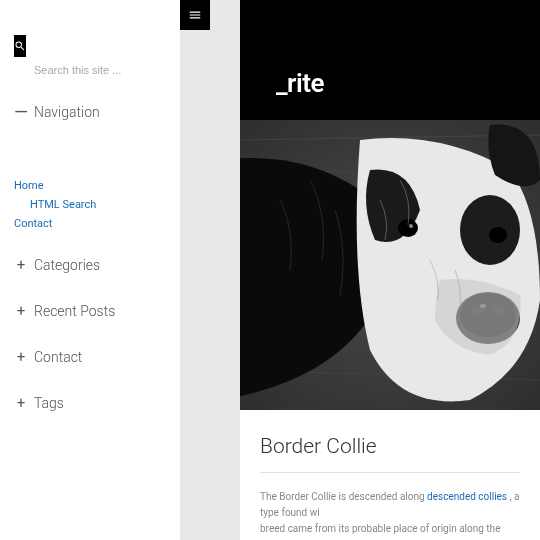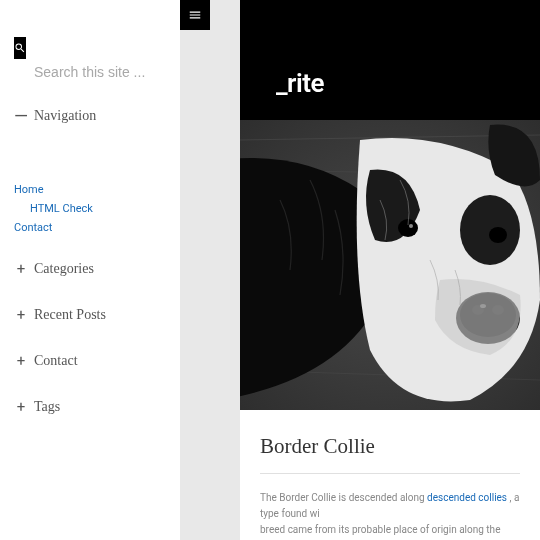--- a/index.html
+++ b/index.html
@@ -32,21 +32,21 @@
   display: flex;
   align-items: center;
   justify-content: center;
   cursor: pointer;
 }
 .search-btn svg { width: 12px; height: 12px; fill: #fff; }
 .search-input {
   flex: 1;
   border: none;
   background: transparent;
-  font-size: 14px;
+  font-size: 11px;
   color: #999;
   padding: 4px 8px;
   outline: none;
   margin-top: 48px;
 }
 .search-input::placeholder { color: #a8a8a8; }
 .section {
   margin-bottom: 18px;
 }
 .section-header {
@@ -61,21 +61,20 @@
   margin-right: 6px;
   color: #555;
   display: flex;
   align-items: center;
   justify-content: center;
 }
 .section-header .title {
   font-size: 14px;
   font-weight: 300;
   color: #555;
-  font-family: Liberation Serif, serif;
 }
 .nav-links {
   padding: 4px 0 0 0;
   margin-top: 46px;
 }
 .nav-links a {
   display: block;
   font-size: 11px;
   color: #1a6bb8;
   text-decoration: none;
@@ -143,21 +142,20 @@
   display: block;
 }
 .article {
   padding: 24px 20px 0 20px;
 }
 .article-title {
   font-size: 21px;
   font-weight: 300;
   color: #333;
   margin-bottom: 14px;
-  font-family: Liberation Serif, serif;
 }
 .divider {
   border: none;
   border-top: 1px solid #e0e0e0;
   margin-bottom: 16px;
 }
 .article-body {
   font-size: 10px;
   line-height: 1.6;
   color: #888;
@@ -183,21 +181,21 @@
 
   <div class="section">
     <div class="section-header">
       <span class="toggle-icon">
           <span class="minus">—</span>
         </span>
       <span class="title">Navigation</span>
     </div>
     <div class="nav-links">
       <a href="#">Home</a>
-      <a href="#" class="sub">HTML Check</a>
+      <a href="#" class="sub">HTML Search</a>
       <a href="#">Contact</a>
     </div>
   </div>
 
   <div class="section">
     <div class="section-header">
       <span class="toggle-icon">
           <span class="plus">+</span>
         </span>
       <span class="title">Categories</span>

